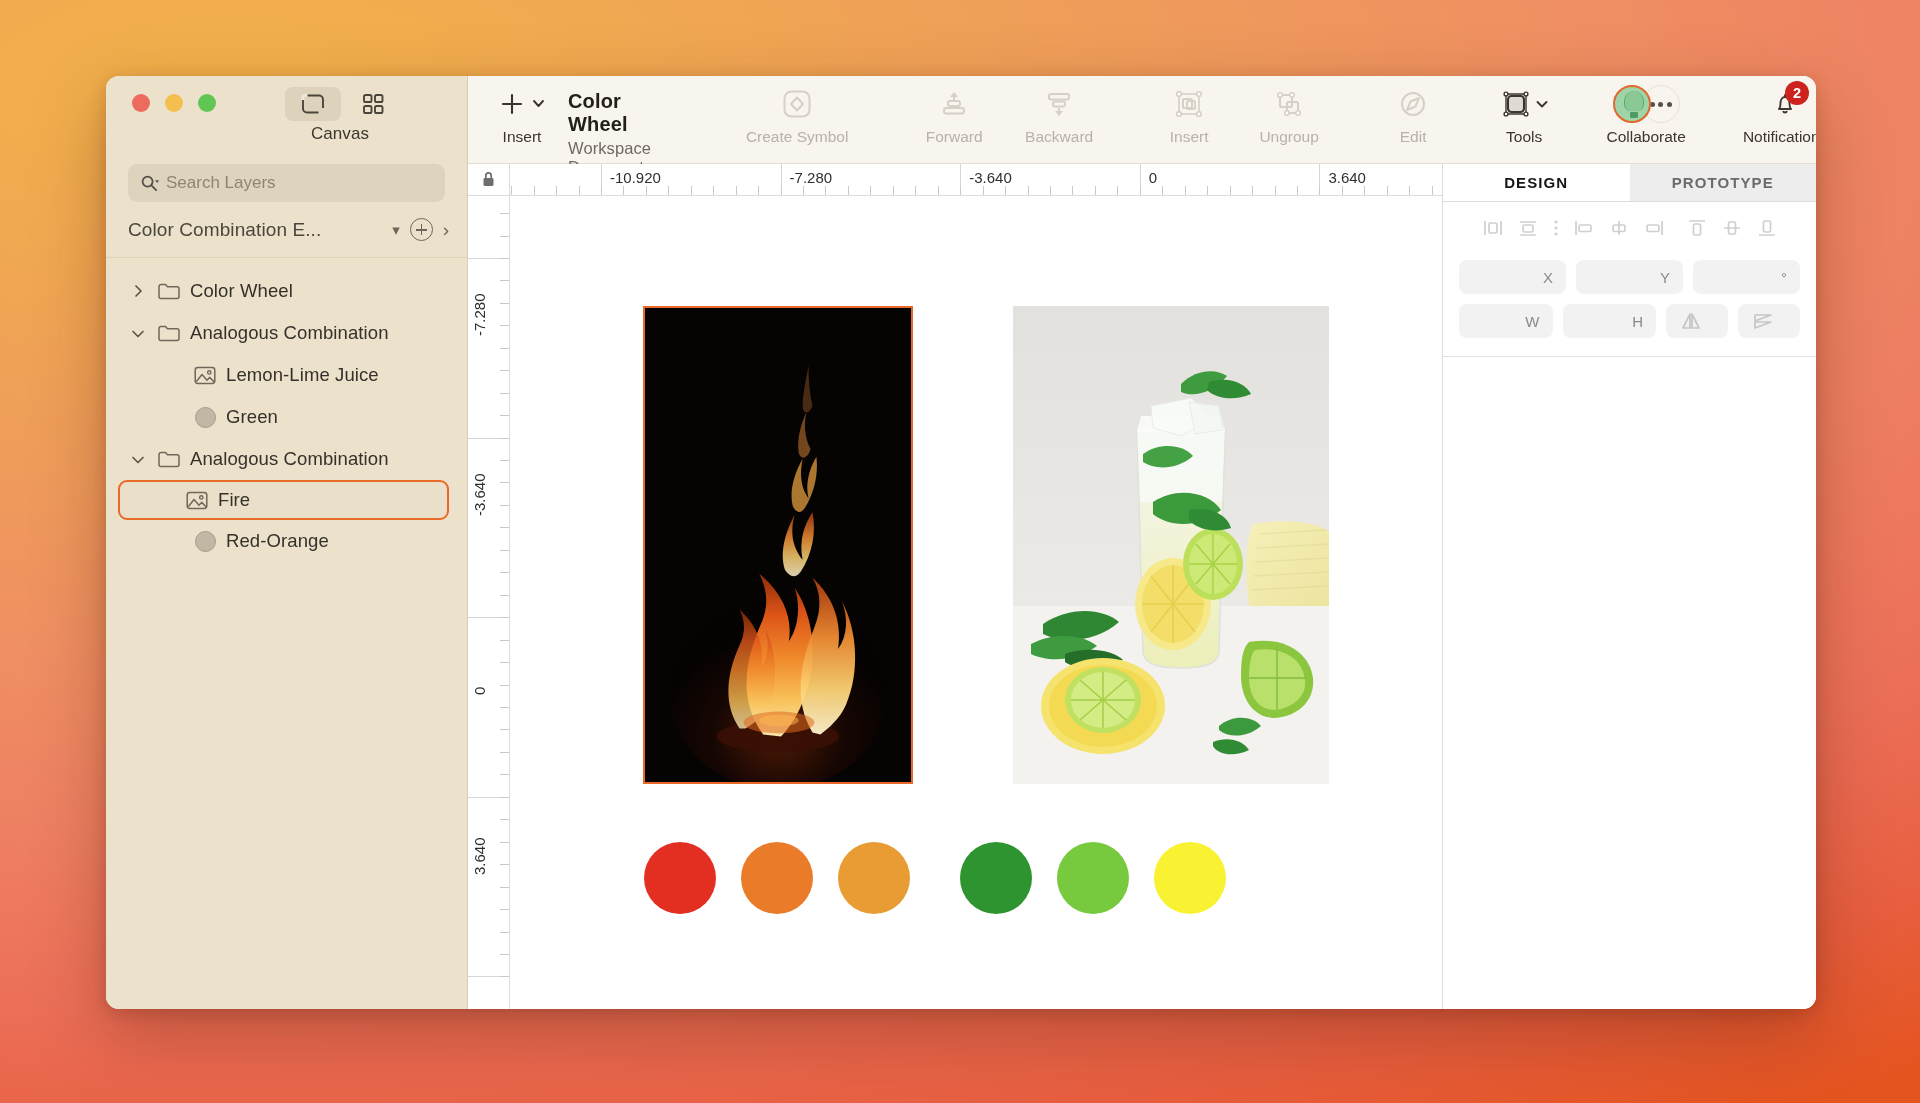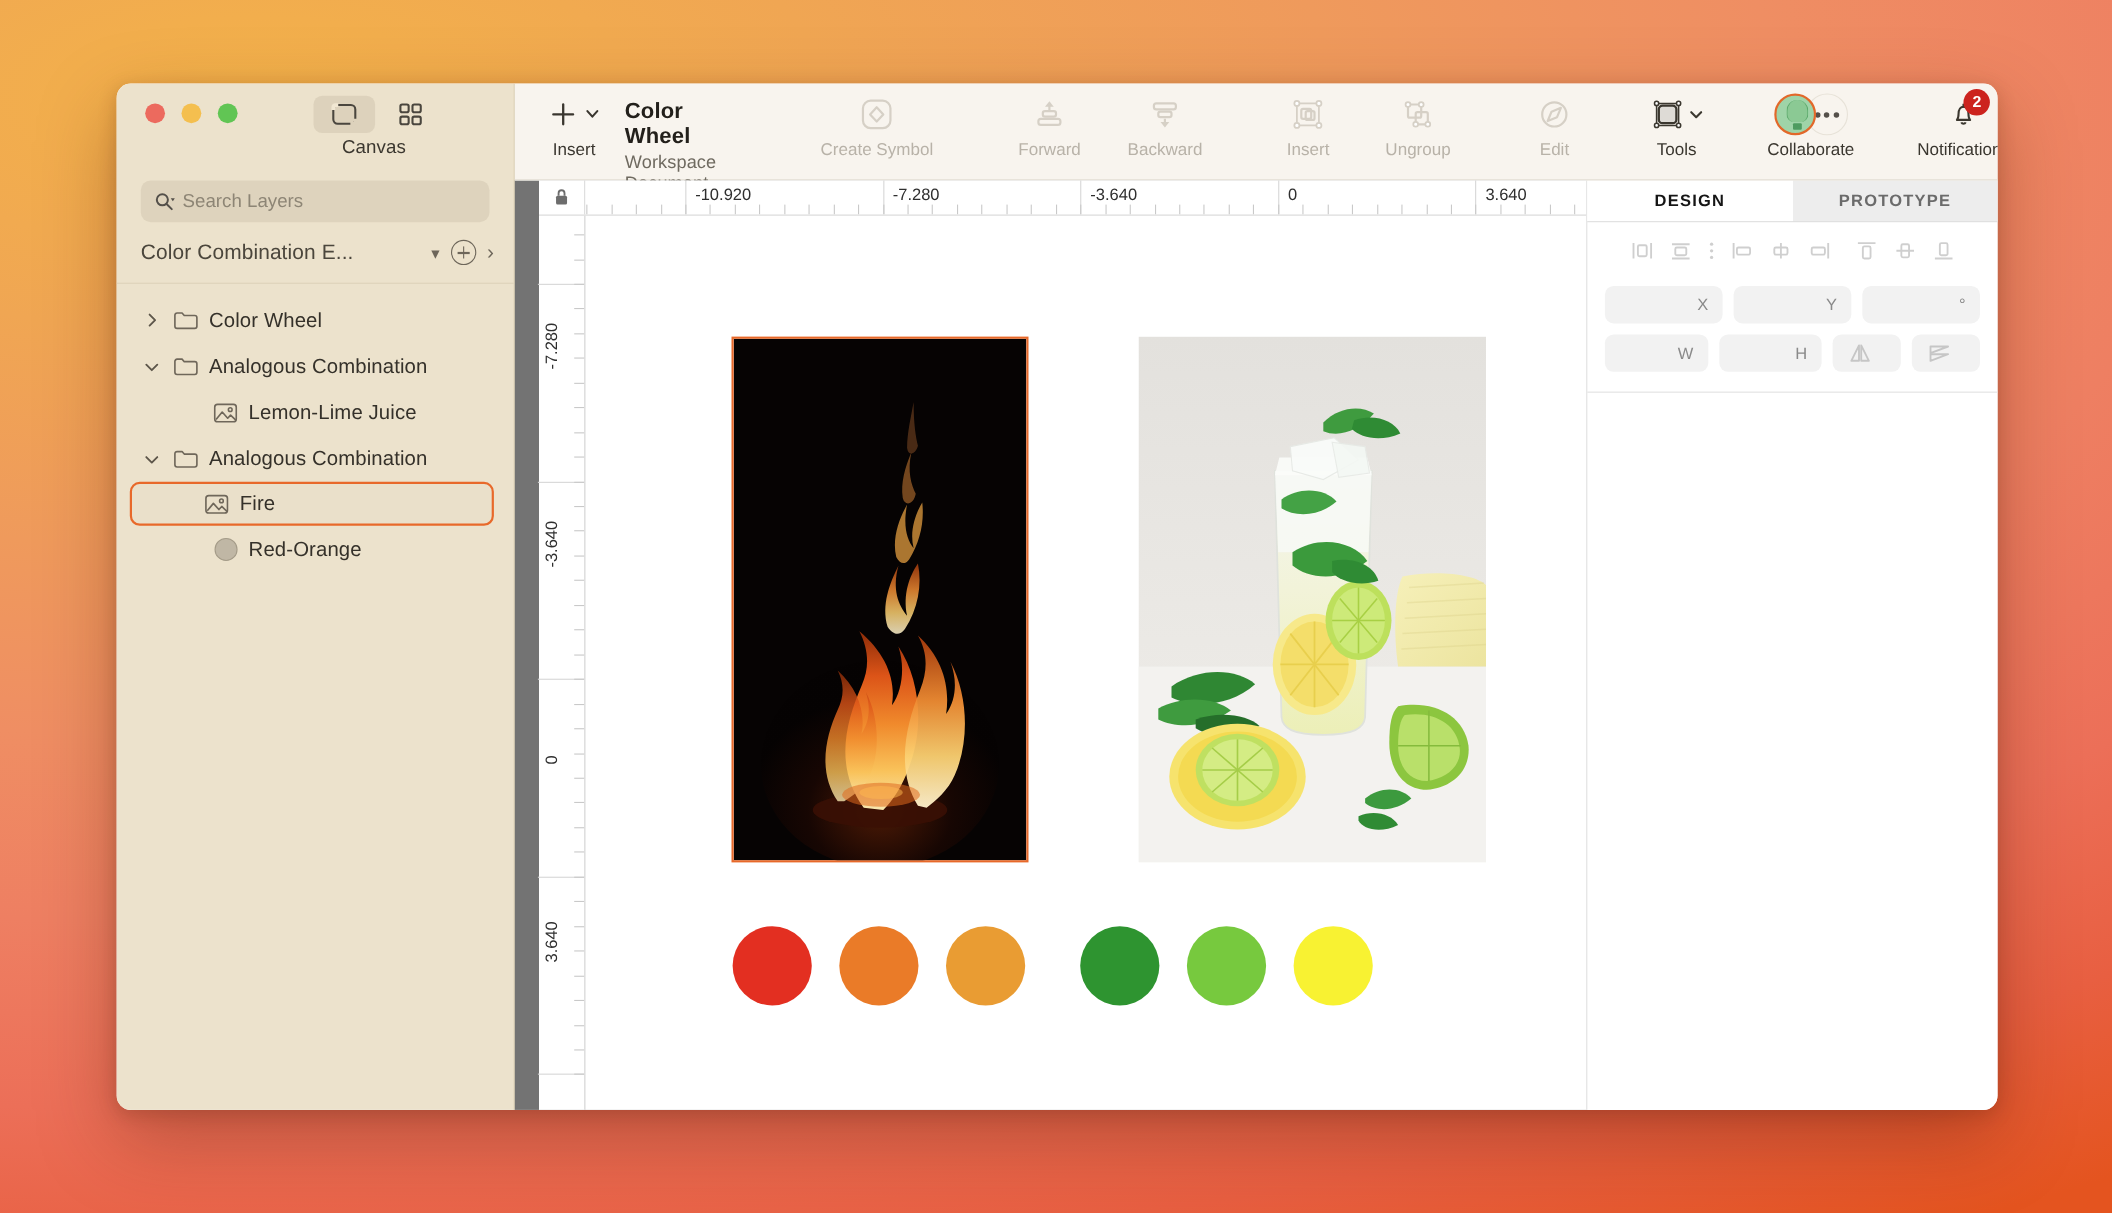--- a/index.html
+++ b/index.html
@@ -127,21 +127,21 @@
   .more-dots i { width: 5px; height: 5px; border-radius: 50%; background: #55504a; }
   .badge {
     position: absolute; right: -9px; top: -7px;
     min-width: 24px; height: 24px; border-radius: 12px; background: #cc231e;
     color: #fff; font-size: 14.5px; font-weight: bold;
     display: flex; align-items: center; justify-content: center; padding: 0 6px;
   }
 
   
   #canvas-area { flex: 1; display: flex; min-height: 0; }
-  #canvas-col { flex: 1; display: flex; flex-direction: column; min-width: 0; background: #737373; padding-left: 22px; }
+  #canvas-col { flex: 1; display: flex; flex-direction: column; min-width: 0; background: #a21caf; }
   #ruler-h {
     height: 32px; flex: none; background: #fff;
     border-bottom: 1px solid #dcdcdc; display: flex; position: relative;
   }
   .corner { width: 42px; flex: none; border-right: 1px solid #dcdcdc;
     display: flex; align-items: center; justify-content: center; }
   .ruler-track { flex: 1; position: relative; overflow: hidden; }
   .rtick { position: absolute; bottom: 0; width: 1px; background: #c9c9c9; }
   .rtick.maj { height: 32px; background: #d6d6d6; }
   .rtick.min { height: 9px; }
@@ -262,20 +262,27 @@
         <div class="layer indent">
           <span class="tw"></span>
           <span class="ic">
             <svg width="22" height="19" viewBox="0 0 22 19">
               <rect x="1.2" y="1.6" width="19.6" height="15.8" rx="2.6" fill="none" stroke="#6f675a" stroke-width="1.5"></rect>
               <circle cx="15.3" cy="6.4" r="1.7" fill="none" stroke="#6f675a" stroke-width="1.4"></circle>
               <path d="M2.4 15.4 L8 8.6 L13 14.2 L15.6 11.4 L20.6 16.2" fill="none" stroke="#6f675a" stroke-width="1.5" stroke-linejoin="round"></path>
             </svg>
           </span>
           <span class="lbl">Lemon-Lime Juice</span>
+        </div>
+        <div class="layer indent">
+          <span class="tw"></span>
+          <span class="ic">
+            <span class="dot-ly"></span>
+          </span>
+          <span class="lbl">Green</span>
         </div>
         <div class="layer">
           <span class="tw">
             <svg width="14" height="13" viewBox="0 0 14 13">
               <path d="M2 4.5 L7 9.5 L12 4.5" fill="none" stroke="#5d564a" stroke-width="1.7" stroke-linecap="round" stroke-linejoin="round"></path>
             </svg>
           </span>
           <span class="ic">
             <svg width="22" height="18" viewBox="0 0 22 18">
               <path d="M1 4.5 A2 2 0 0 1 3 2.5 L7.5 2.5 L9.5 4.8 L19 4.8 A2 2 0 0 1 21 6.8 L21 14.5 A2 2 0 0 1 19 16.5 L3 16.5 A2 2 0 0 1 1 14.5 Z" fill="none" stroke="#6f675a" stroke-width="1.5" stroke-linejoin="round"></path>

